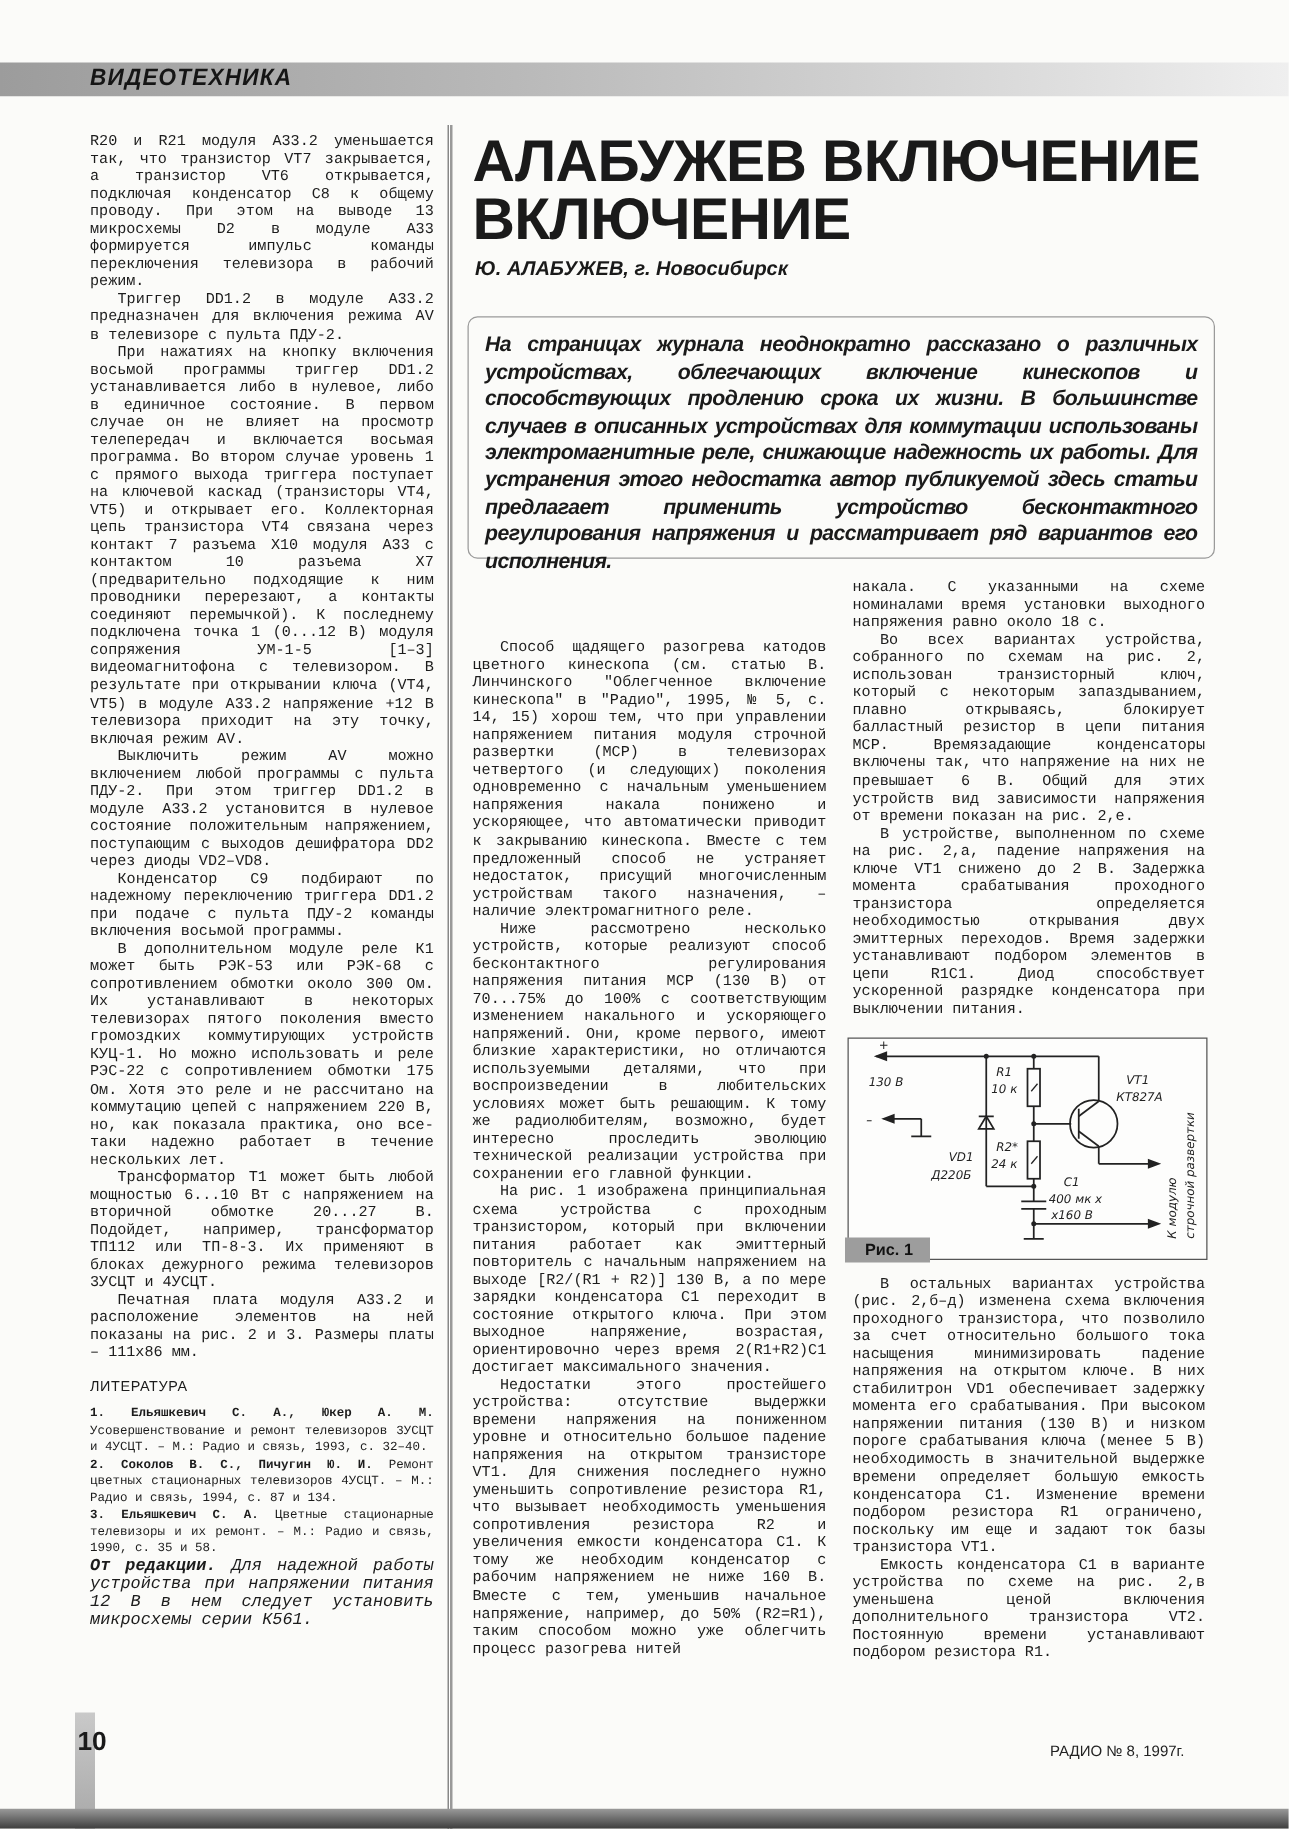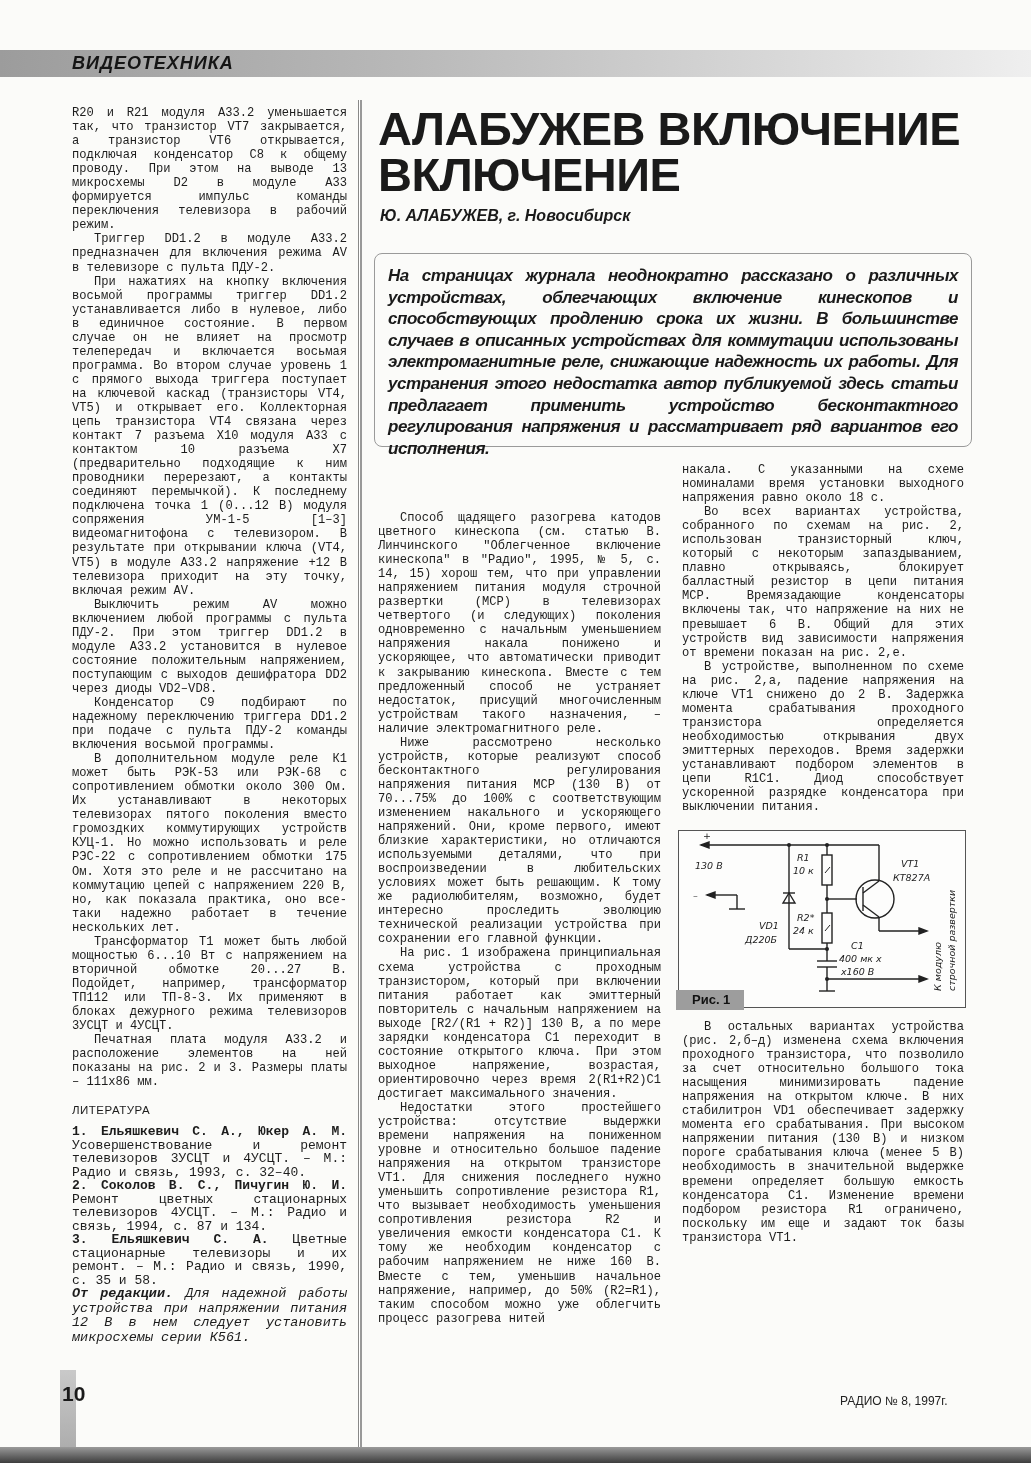--- a/index.html
+++ b/index.html
@@ -18,21 +18,21 @@
   #col3b{left:682px;top:1020px;width:282px;}
   .divider{position:absolute;left:358px;top:100px;width:4px;height:1370px;
        background:linear-gradient(90deg,#888 0,#888 1px,#fff 1px,#fff 2px,#999 2px,#999 4px);}
   .title{position:absolute;left:378px;top:106px;font-size:47px;line-height:46px;font-weight:bold;
        color:#1a1a1a;letter-spacing:-0.5px;}
   .author{position:absolute;left:380px;top:207px;font-size:16px;font-weight:bold;font-style:italic;color:#1a1a1a;}
   .lead-box{position:absolute;left:374px;top:253px;width:596px;height:192px;border:1.5px solid #9a9a9a;border-radius:8px;}
   .lead-text{position:absolute;left:388px;top:265px;width:570px;font-size:17px;line-height:21.6px;font-weight:bold;
        font-style:italic;text-align:justify;color:#1a1a1a;letter-spacing:-0.45px;}
   .lit-heading{text-align:left;margin:14px 0 8px 0;font-size:11.5px;letter-spacing:0.5px;}
-  .ref{font-size:13px;line-height:13.5px;text-indent:22px;}
+  .ref{font-size:10px;line-height:13.5px;text-indent:22px;}
   .ref b{font-weight:bold;}
   .editor-note{margin-top:18px;font-family:"Liberation Serif","DejaVu Serif",serif;font-style:italic;font-size:13.5px;line-height:14.5px;text-indent:22px;}
   .editor-note b{font-weight:bold;}
   .figure{position:absolute;left:678px;top:830px;width:286px;height:176px;border:1.5px solid #555;background:#fdfdfc;}
   .fig-label{position:absolute;left:676px;top:990px;width:52px;height:20px;background:#9d9d9d;
        font-size:13px;font-weight:bold;color:#111;line-height:20px;padding-left:16px;}
   .page-num-bar{position:absolute;left:60px;top:1370px;width:16px;height:93px;background:linear-gradient(#c9c9c9,#a8a8a8);}
   .page-num{position:absolute;left:62px;top:1382px;font-size:21px;font-weight:bold;color:#1a1a1a;}
   .footer-issue{position:absolute;left:840px;top:1394px;font-size:12px;color:#222;}
   .bottom-shadow{position:absolute;left:0;top:1447px;width:1031px;height:16px;background:linear-gradient(#9a9a9a,#3d3d3d);}
@@ -151,18 +151,19 @@
     <text x="160" y="131">400 мк х</text>
     <text x="162" y="144">х160 В</text>
     <text transform="translate(262,160) rotate(-90)">К модулю</text>
     <text transform="translate(276,160) rotate(-90)">строчной развертки</text>
   </svg>
 </div>
 <div class="fig-label">Рис. 1</div>
 
 <div class="col" id="col3b">
   <p class="ind">В остальных вариантах устройства (рис. 2,б–д) изменена схема включения проходного транзистора, что позволило за счет относительно большого тока насыщения минимизировать падение напряжения на открытом ключе. В них стабилитрон VD1 обеспечивает задержку момента его срабатывания. При высоком напряжении питания (130 В) и низком пороге срабатывания ключа (менее 5 В) необходимость в значительной выдержке времени определяет большую емкость конденсатора С1. Изменение времени подбором резистора R1 ограничено, поскольку им еще и задают ток базы транзистора VT1.</p>
+  <p class="ind">Емкость конденсатора С1 в варианте устройства по схеме на рис. 2,в уменьшена ценой включения дополнительного транзистора VT2. Постоянную времени устанавливают подбором резистора R1.</p>
 </div>
 
 <div class="page-num-bar"></div>
 <div class="page-num">10</div>
 <div class="footer-issue">РАДИО № 8, 1997г.</div>
 <div class="bottom-shadow"></div>
 
 </body></html>

